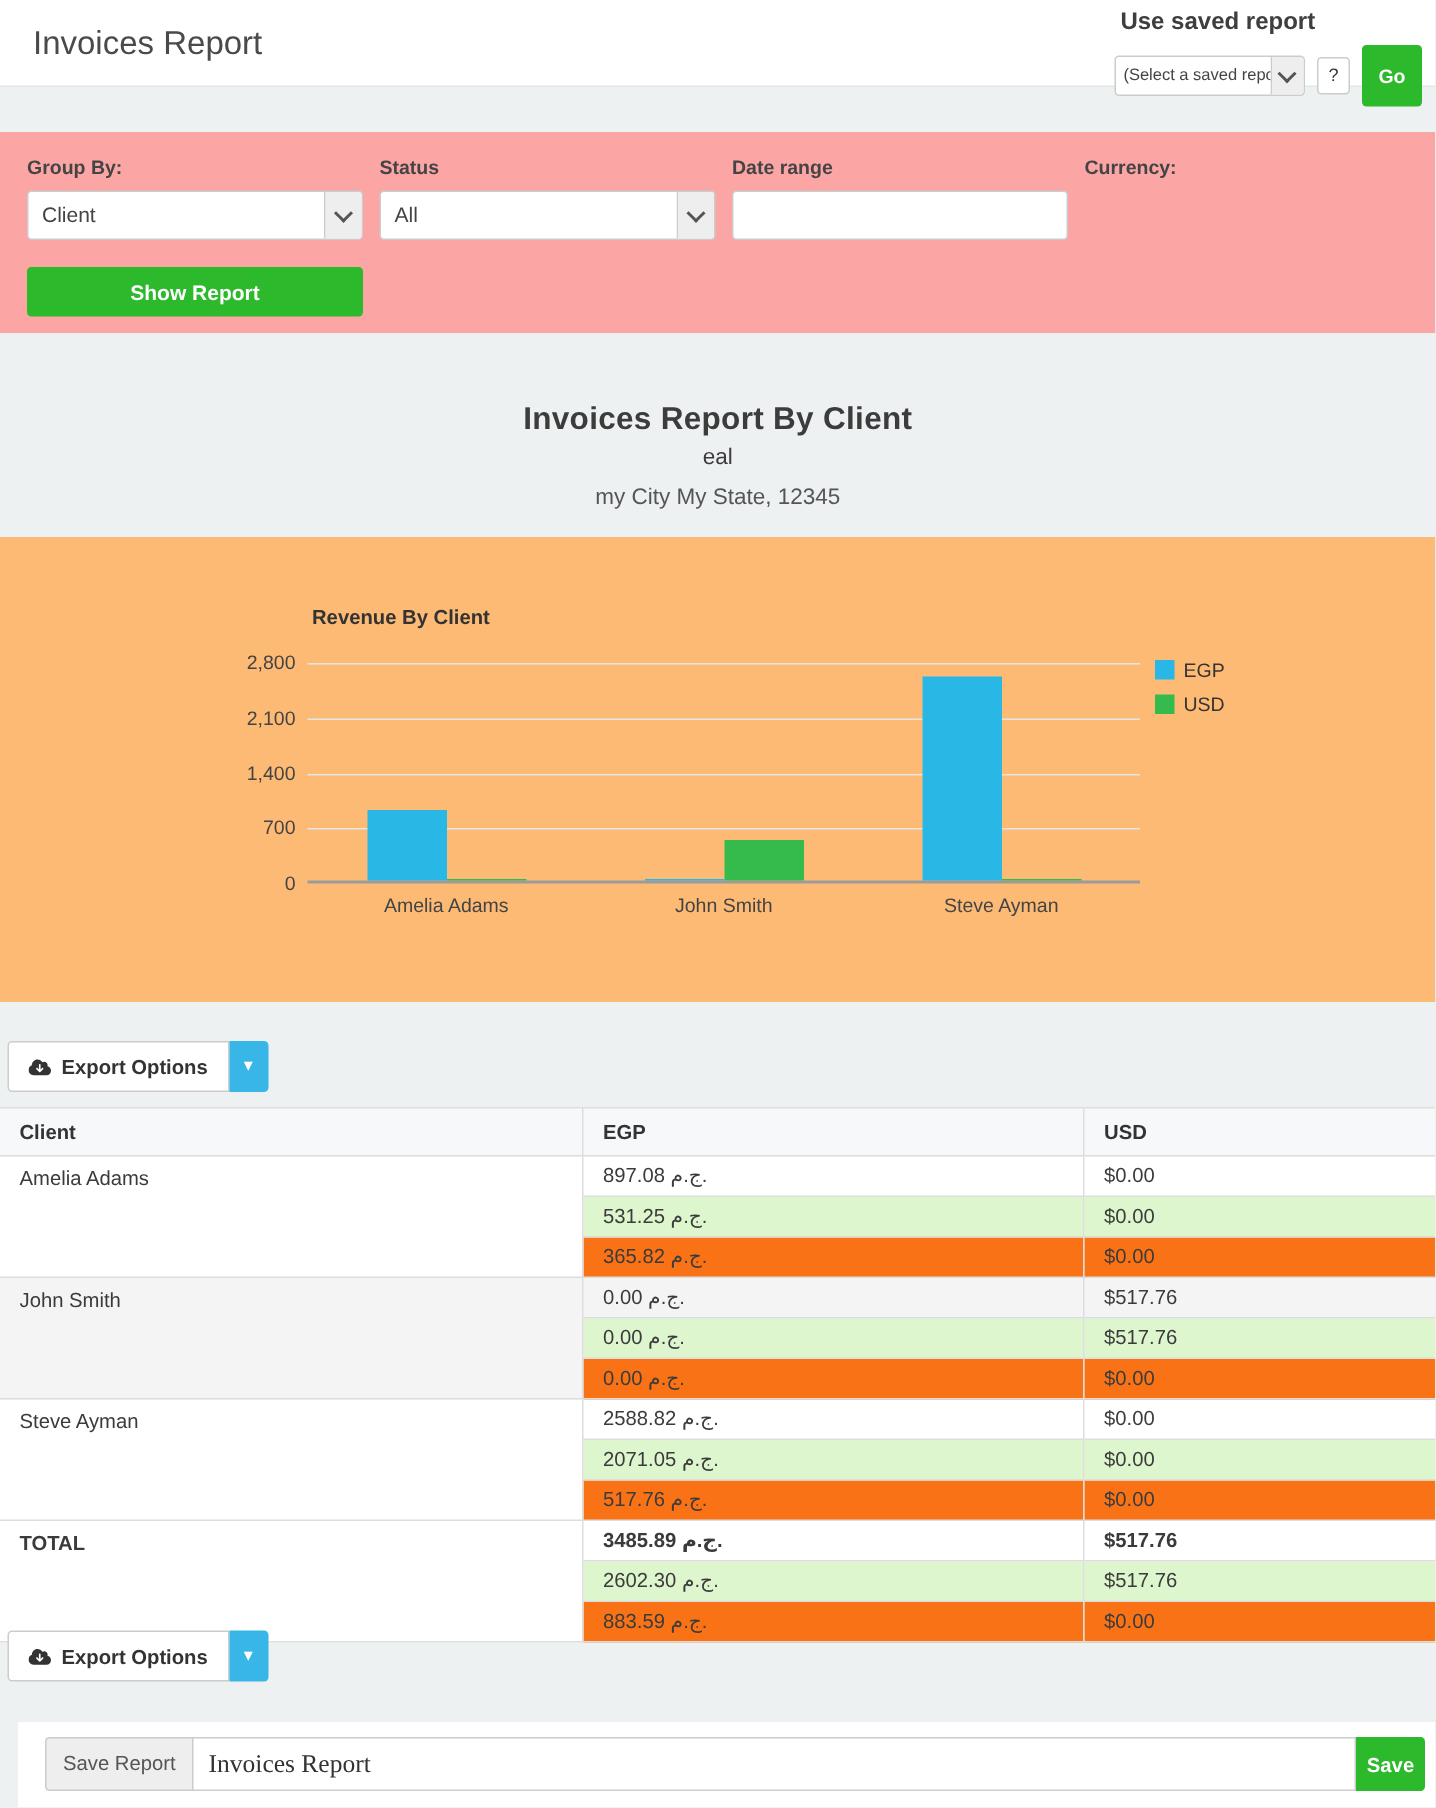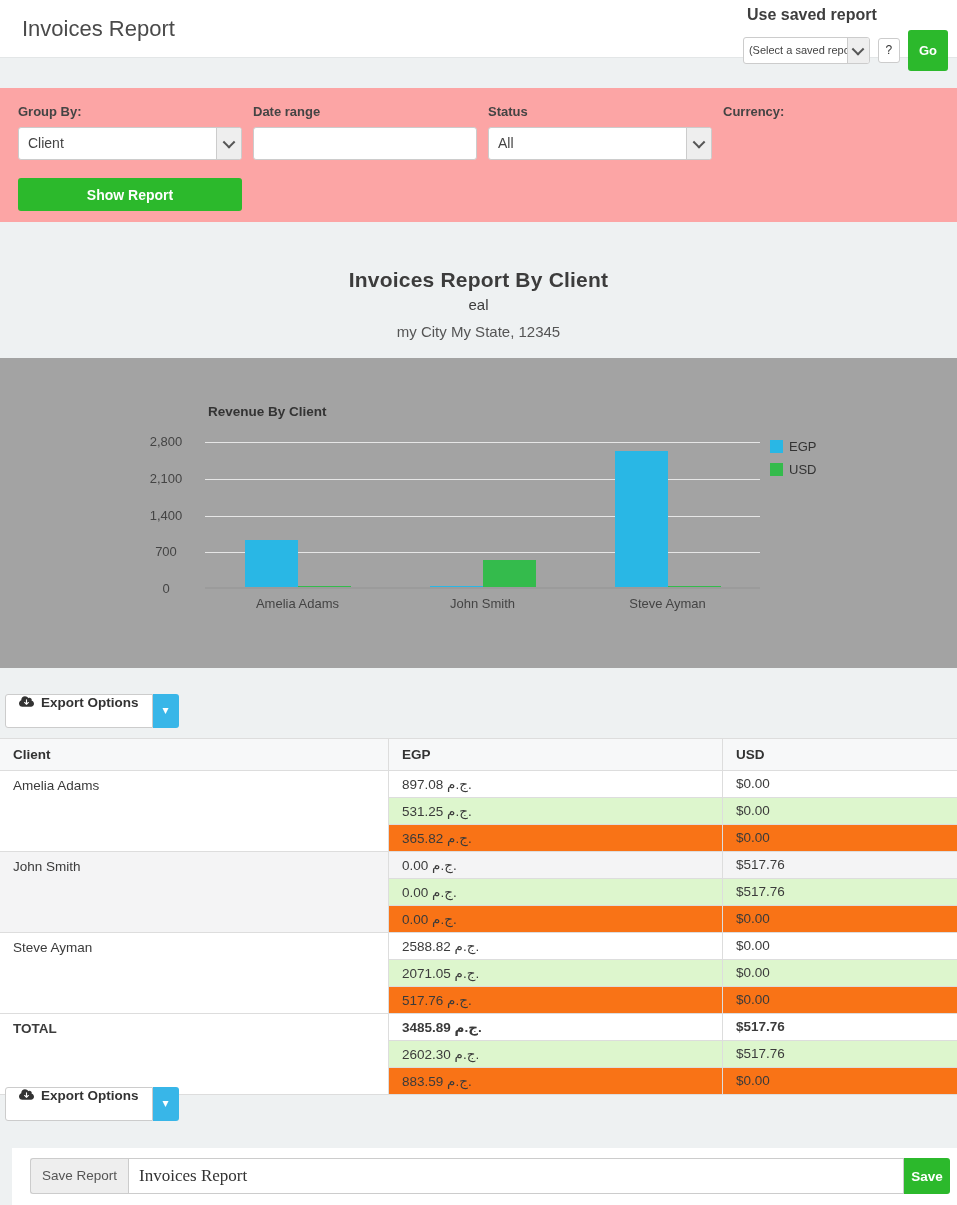--- a/index.html
+++ b/index.html
@@ -32,35 +32,35 @@
   .show-report-btn { position:absolute; left:18px; top:90px; width:224px; height:33px; font-size:14px; }
 
   
   .report-head { position:absolute; top:268px; left:0; right:0; text-align:center;
                  font-family:"Liberation Sans","DejaVu Sans",sans-serif; color:#3c3c3c; }
   .report-head .rh-title { font-size:21px; font-weight:bold; letter-spacing:.2px; }
   .report-head .rh-company { font-size:15px; margin-top:4px; }
   .report-head .rh-address { font-size:15px; color:#555; margin-top:10px; }
 
   
-  .chart-panel { position:absolute; top:358px; left:0; right:0; height:310px; background:#a3a3a3; }
+  .chart-panel { position:absolute; top:358px; left:0; right:0; height:310px; background:#fdba74; }
   .chart-title { position:absolute; left:208px; top:46px; font-size:13.5px; font-weight:bold; color:#333; }
   .chart-plot { position:absolute; left:205px; top:84px; width:555px; height:147px; border-bottom:2px solid #9b9b9b; }
   .gridline { position:absolute; left:0; right:0; height:1px; background:#e6e6e6; }
-  .ytick { position:absolute; width:62px; left:-70px; text-align:center; font-size:13px; color:#444; }
+  .ytick { position:absolute; width:62px; left:-70px; text-align:right; font-size:13px; color:#444; }
   .bar { position:absolute; bottom:0; width:53px; }
   .cat-label { position:absolute; top:154px; width:185px; text-align:center; font-size:13px; color:#444; }
   .legend { position:absolute; left:565px; top:-3px; }
   .legend-item { display:flex; align-items:center; gap:6px; margin-bottom:8px; }
   .legend-swatch { width:13px; height:13px; }
   .legend-label { font-size:13px; color:#333; }
 
   
   .export-btn { position:absolute; left:5px; display:flex; height:34px; cursor:pointer; }
-  .export-main { display:flex; gap:7px; background:#fff; border:1px solid #ccc; border-radius:3px 0 0 3px; padding:0 13px; font-size:13.5px; font-weight:bold; color:#333; }
+  .export-main { display:flex; align-items:center; gap:7px; background:#fff; border:1px solid #ccc; border-radius:3px 0 0 3px; padding:0 13px; font-size:13.5px; font-weight:bold; color:#333; }
   .export-main svg { width:15px; height:13px; fill:#333; }
   .export-caret { width:26px; background:#38b6e8; border-radius:0 3px 3px 0; color:#fff; text-align:center; line-height:32px; font-size:12px; }
   #export1 { top:694px; } #export2 { top:1087px; }
 
   
   .report-table { position:absolute; top:738px; left:0; width:957px; border-collapse:collapse; background:#fff; font-size:13.5px; color:#3b3b3b; }
   .report-table th { background:#f7f8f9; font-weight:bold; text-align:left; padding:8px 13px; border:1px solid #ddd; border-left:none; font-size:13.5px; color:#333; }
   .report-table th:last-child, .report-table td:last-child { border-right:none; }
   .report-table td { padding:5px 13px; border:1px solid #ddd; border-left:none; height:15px; vertical-align:top; }
   .report-table td.client-cell { vertical-align:top; padding-top:7px; }
@@ -99,29 +99,29 @@
   <div class="filters">
     <div class="filter-row">
       <div class="field">
         <div class="flabel">Group By:</div>
         <div class="big-select">
           <div class="val">Client</div>
           <div class="sel-caret"></div>
         </div>
       </div>
       <div class="field">
-        <div class="flabel">Date range</div>
-        <input class="text-input" value="" style="">
-      </div>
-      <div class="field">
         <div class="flabel">Status</div>
         <div class="big-select">
           <div class="val">All</div>
           <div class="sel-caret"></div>
         </div>
+      </div>
+      <div class="field">
+        <div class="flabel">Date range</div>
+        <input class="text-input" value="" style="">
       </div>
       <div class="field">
         <div class="flabel">Currency:</div>
       </div>
     </div>
     <button class="btn-green show-report-btn">Show Report</button>
   </div>
 
   <div class="report-head">
     <div class="rh-title">Invoices Report By Client</div>

